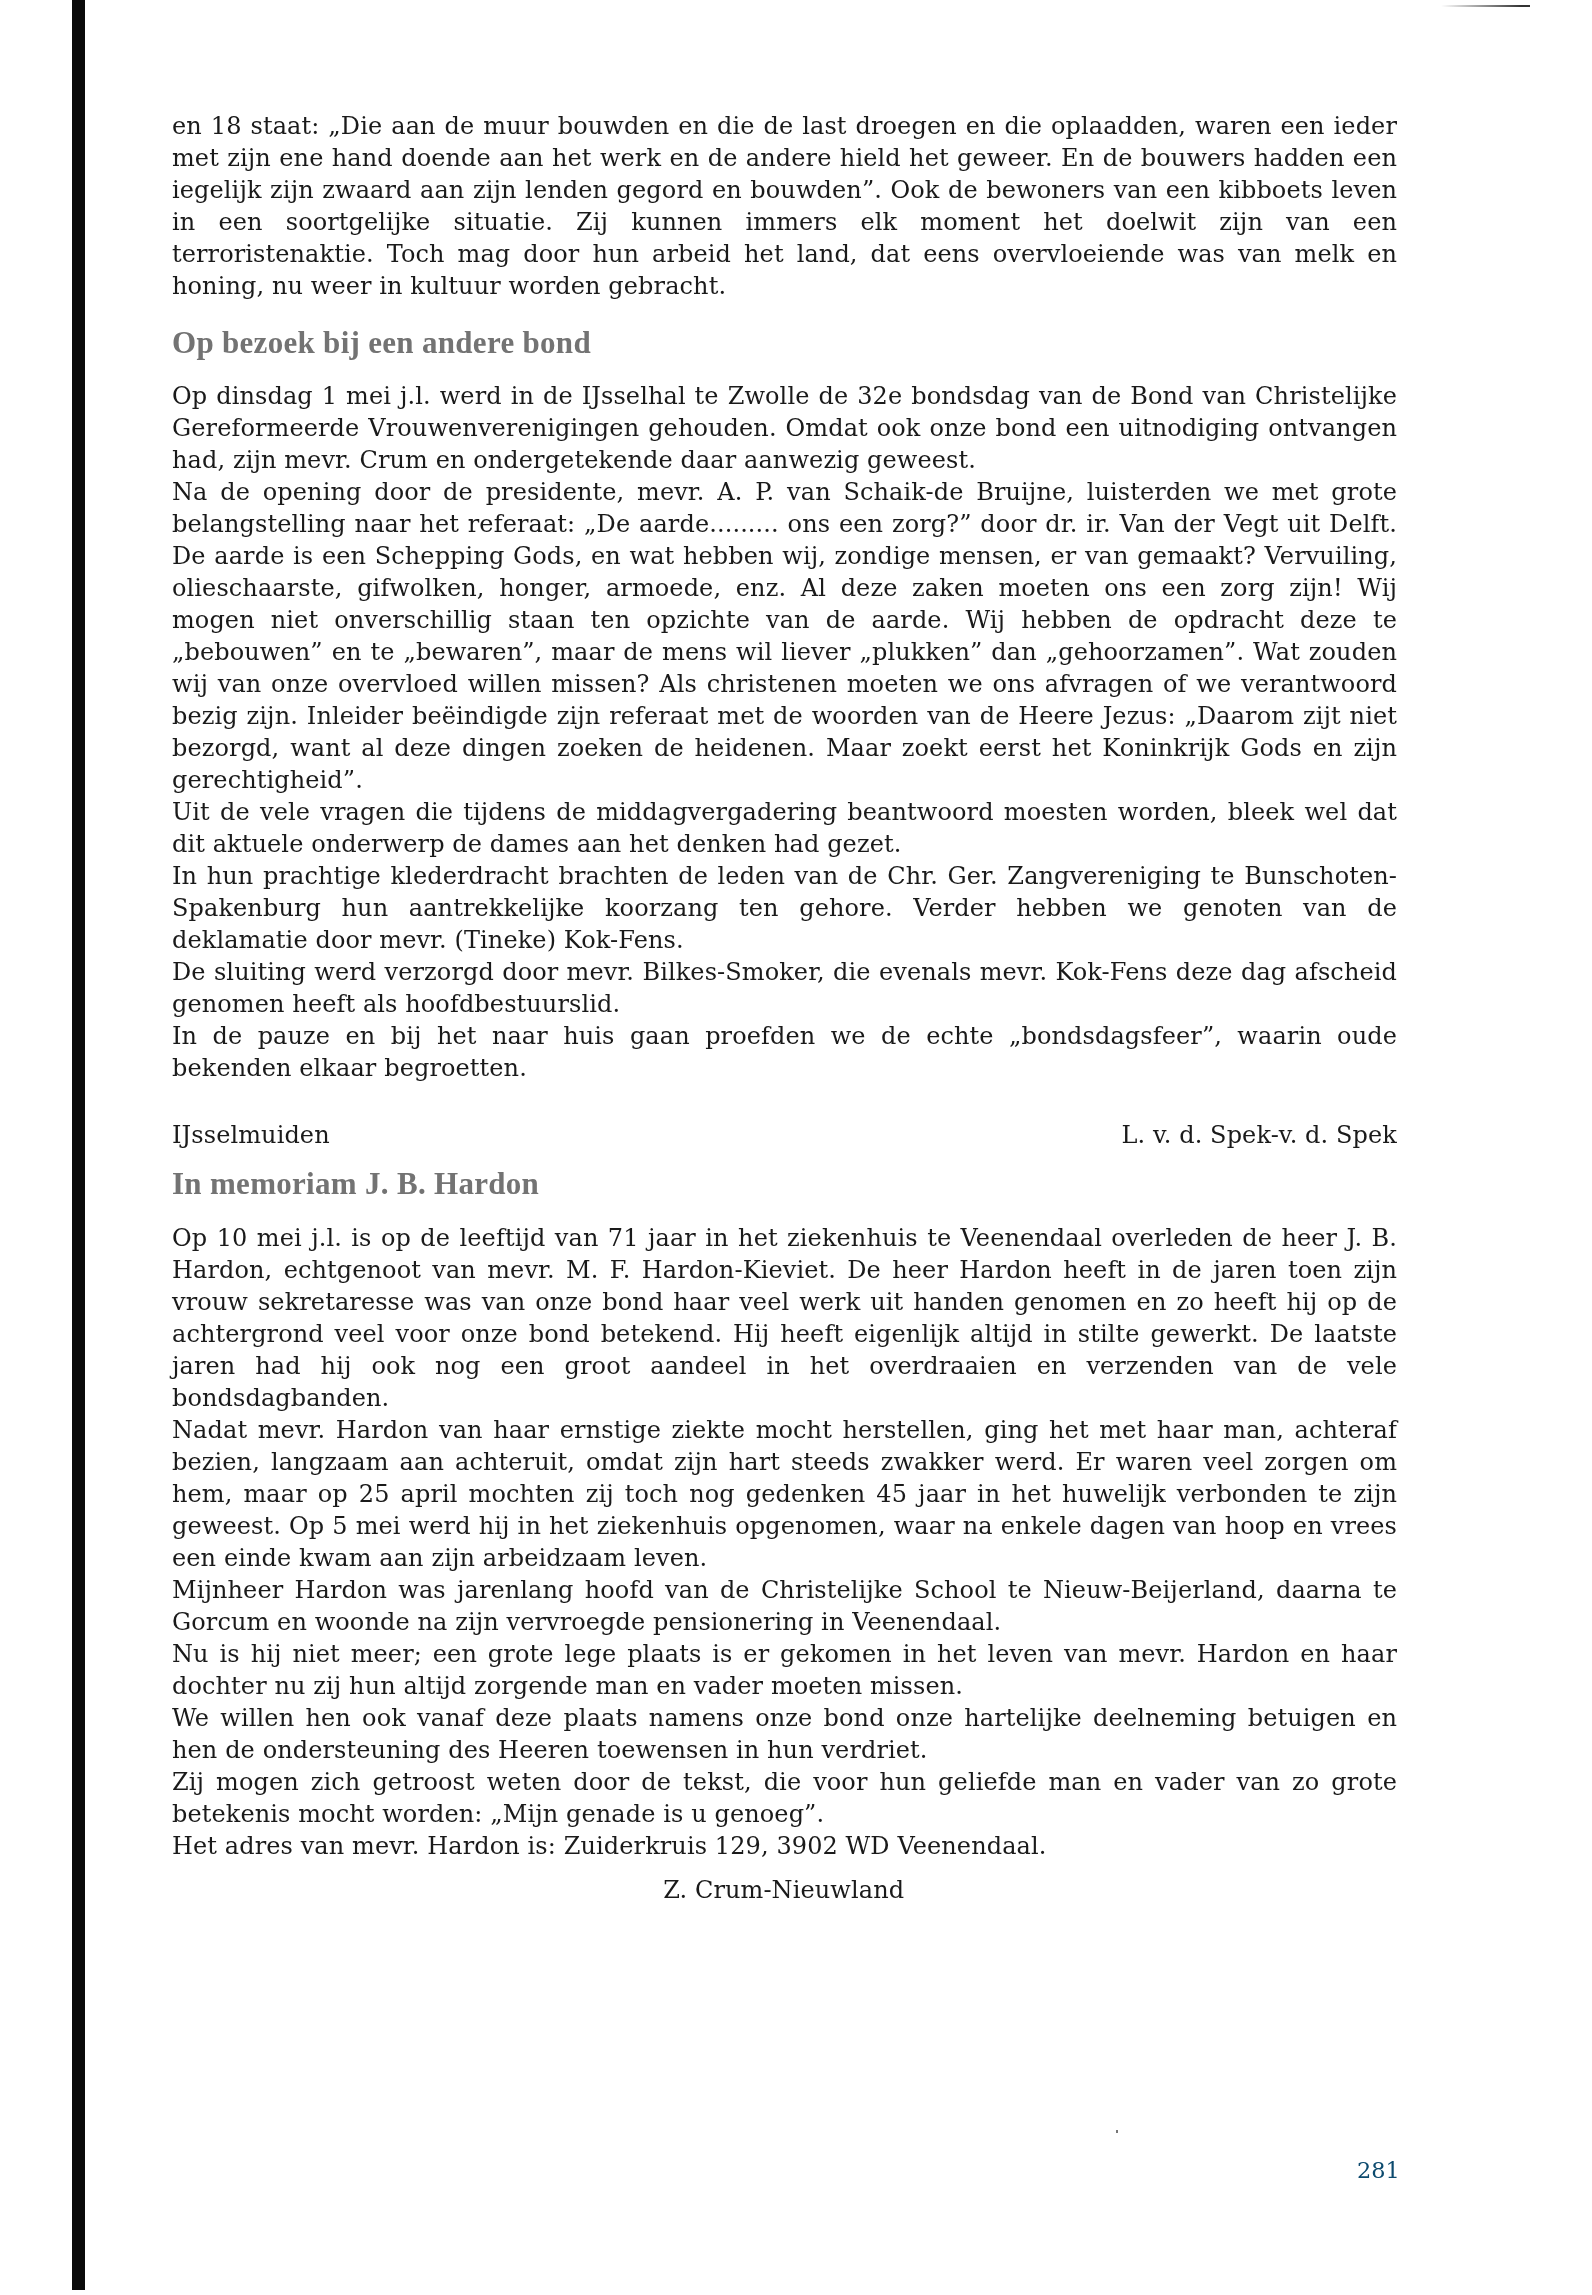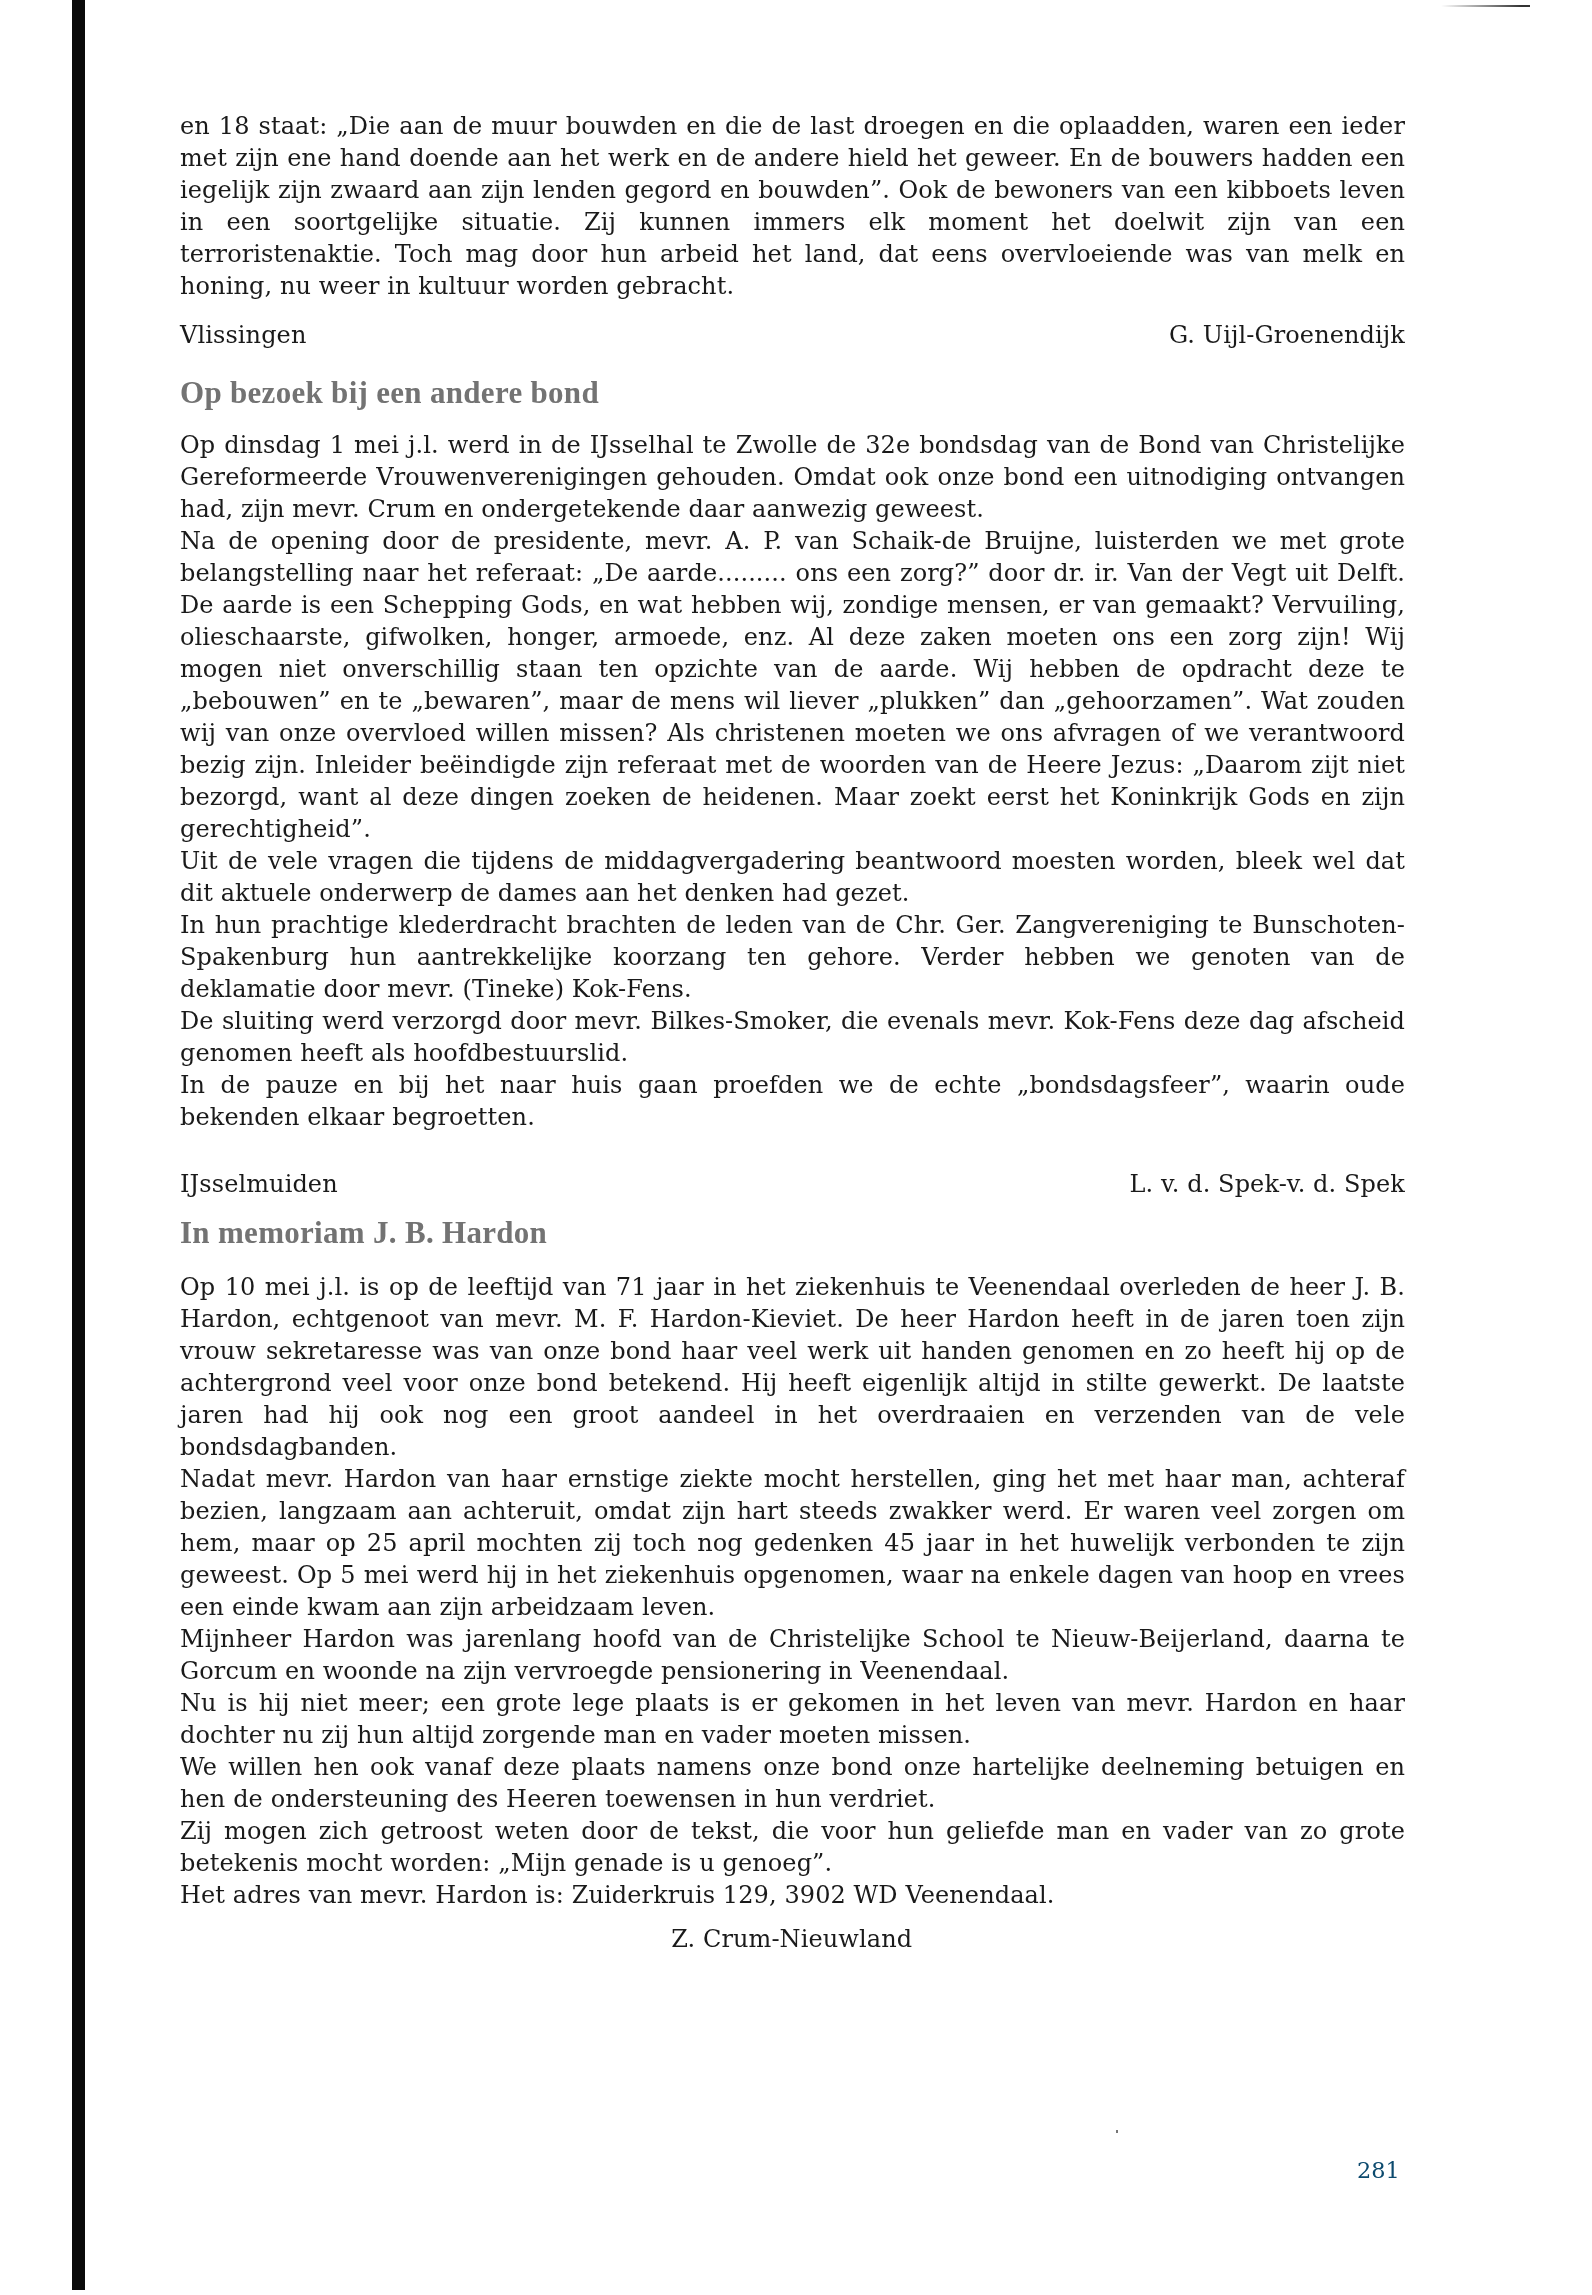--- a/index.html
+++ b/index.html
@@ -6,21 +6,21 @@
   body { width: 1592px; height: 2295px; position: relative; overflow: hidden; }
   .scan-bar {
     position: absolute; left: 72px; top: 0; width: 13px; height: 2290px;
     background: #0a0a0a;
   }
   .top-rule {
     position: absolute; left: 1441px; top: 5.2px; width: 89px; height: 1.7px;
     background: linear-gradient(to right, rgba(60,60,60,0), #333 90%);
   }
   .page {
-    position: absolute; left: 180px; top: 110px; width: 1225px;
+    position: absolute; left: 172px; top: 110px; width: 1225px;
     font-family: "DejaVu Serif", serif;
     color: #1a1a1a;
     font-size: 24px;
     line-height: 32px;
     letter-spacing: 0.1px;
   }
   .para { margin: 0; text-align: justify; text-align-last: left; }
   .sigline {
     display: flex; justify-content: space-between; margin: 0;
   }
@@ -48,24 +48,20 @@
 </head>
 <body>
 
 <div class="scan-bar"></div>
 <div class="top-rule"></div>
 
 <div class="page">
 
   <p class="para">en 18 staat: „Die aan de muur bouwden en die de last droegen en die oplaadden, waren een ieder met zijn ene hand doende aan het werk en de andere hield het geweer. En de bouwers hadden een iegelijk zijn zwaard aan zijn lenden gegord en bouwden”. Ook de bewoners van een kibboets leven in een soortgelijke situatie. Zij kunnen immers elk moment het doelwit zijn van een terroristenaktie. Toch mag door hun arbeid het land, dat eens overvloeiende was van melk en honing, nu weer in kultuur worden gebracht.</p>
 
-  <div class="sigline s1">
-    <span>Vlissingen</span>
-    <span>G. Uijl-Groenendijk</span>
-  </div>
 
   <h2 class="section-title">Op bezoek bij een andere bond</h2>
 
   <div>
     <p class="para">Op dinsdag 1 mei j.l. werd in de IJsselhal te Zwolle de 32e bondsdag van de Bond van Christelijke Gereformeerde Vrouwenverenigingen gehouden. Omdat ook onze bond een uitnodiging ontvangen had, zijn mevr. Crum en ondergetekende daar aanwezig geweest.</p>
     <p class="para">Na de opening door de presidente, mevr. A. P. van Schaik-de Bruijne, luisterden we met grote belangstelling naar het referaat: „De aarde......... ons een zorg?” door dr. ir. Van der Vegt uit Delft. De aarde is een Schepping Gods, en wat hebben wij, zondige mensen, er van gemaakt? Vervuiling, olieschaarste, gifwolken, honger, armoede, enz. Al deze zaken moeten ons een zorg zijn! Wij mogen niet onverschillig staan ten opzichte van de aarde. Wij hebben de opdracht deze te „bebouwen” en te „bewaren”, maar de mens wil liever „plukken” dan „gehoorzamen”. Wat zouden wij van onze overvloed willen missen? Als christenen moeten we ons afvragen of we verantwoord bezig zijn. Inleider beëindigde zijn referaat met de woorden van de Heere Jezus: „Daarom zijt niet bezorgd, want al deze dingen zoeken de heidenen. Maar zoekt eerst het Koninkrijk Gods en zijn gerechtigheid”.</p>
     <p class="para">Uit de vele vragen die tijdens de middagvergadering beantwoord moesten worden, bleek wel dat dit aktuele onderwerp de dames aan het denken had gezet.</p>
     <p class="para">In hun prachtige klederdracht brachten de leden van de Chr. Ger. Zangvereniging te Bunschoten-Spakenburg hun aantrekkelijke koorzang ten gehore. Verder hebben we genoten van de deklamatie door mevr. (Tineke) Kok-Fens.</p>
     <p class="para">De sluiting werd verzorgd door mevr. Bilkes-Smoker, die evenals mevr. Kok-Fens deze dag afscheid genomen heeft als hoofdbestuurslid.</p>
     <p class="para">In de pauze en bij het naar huis gaan proefden we de echte „bondsdagsfeer”, waarin oude bekenden elkaar begroetten.</p>

